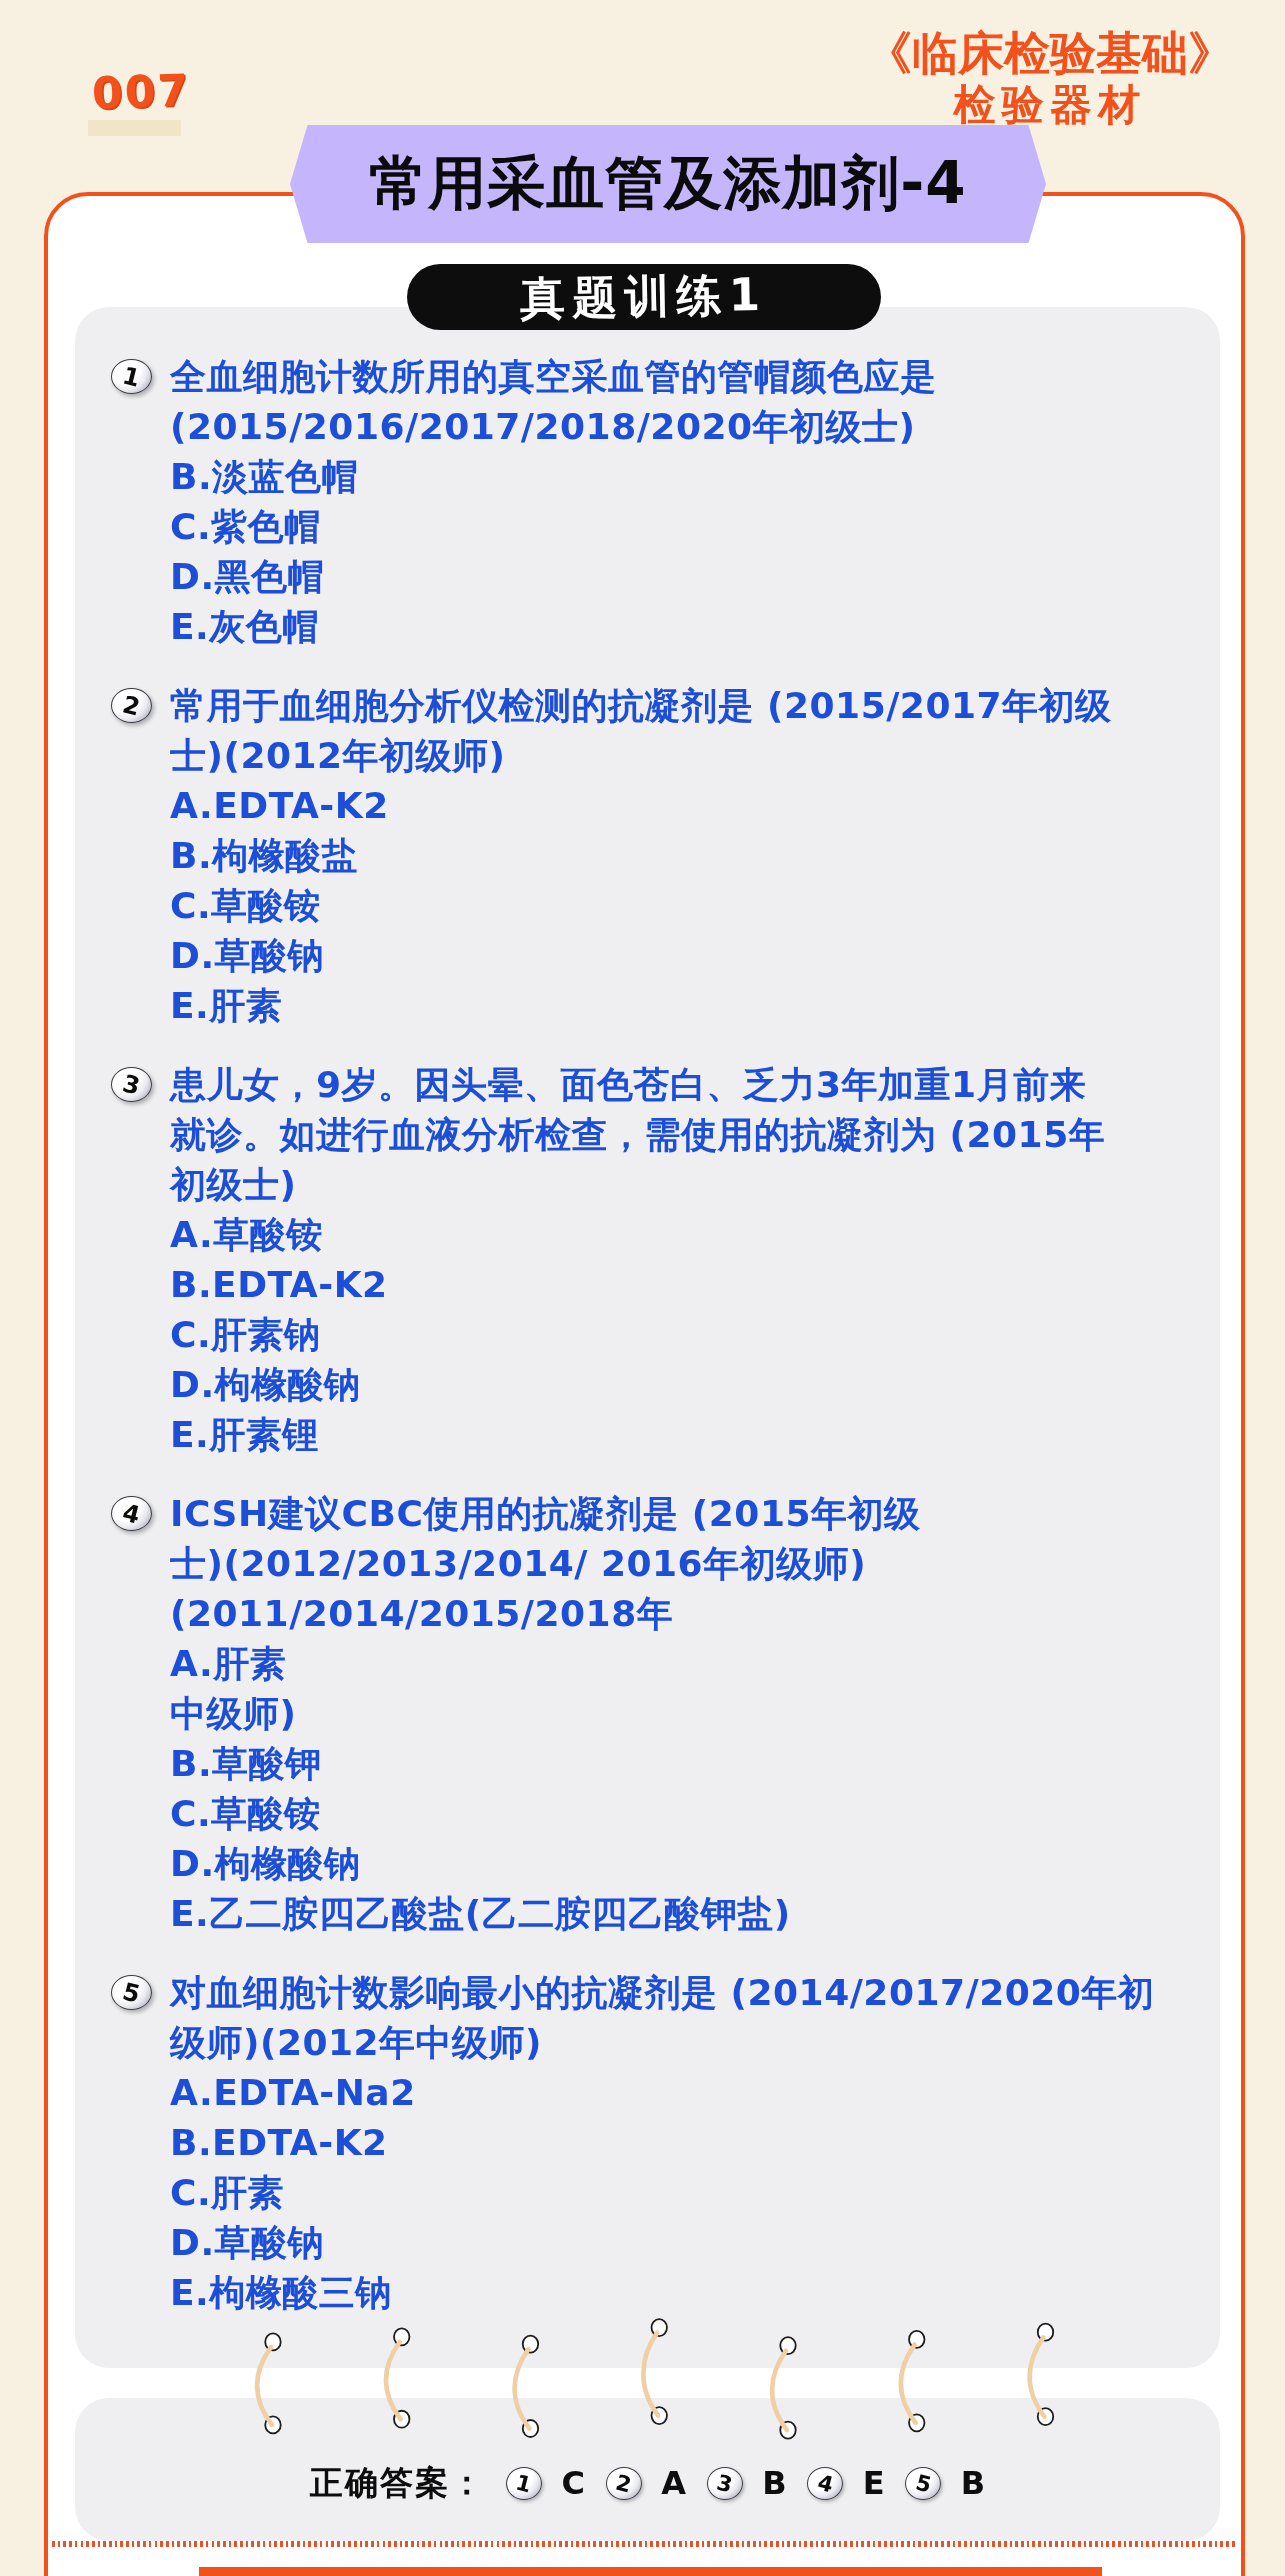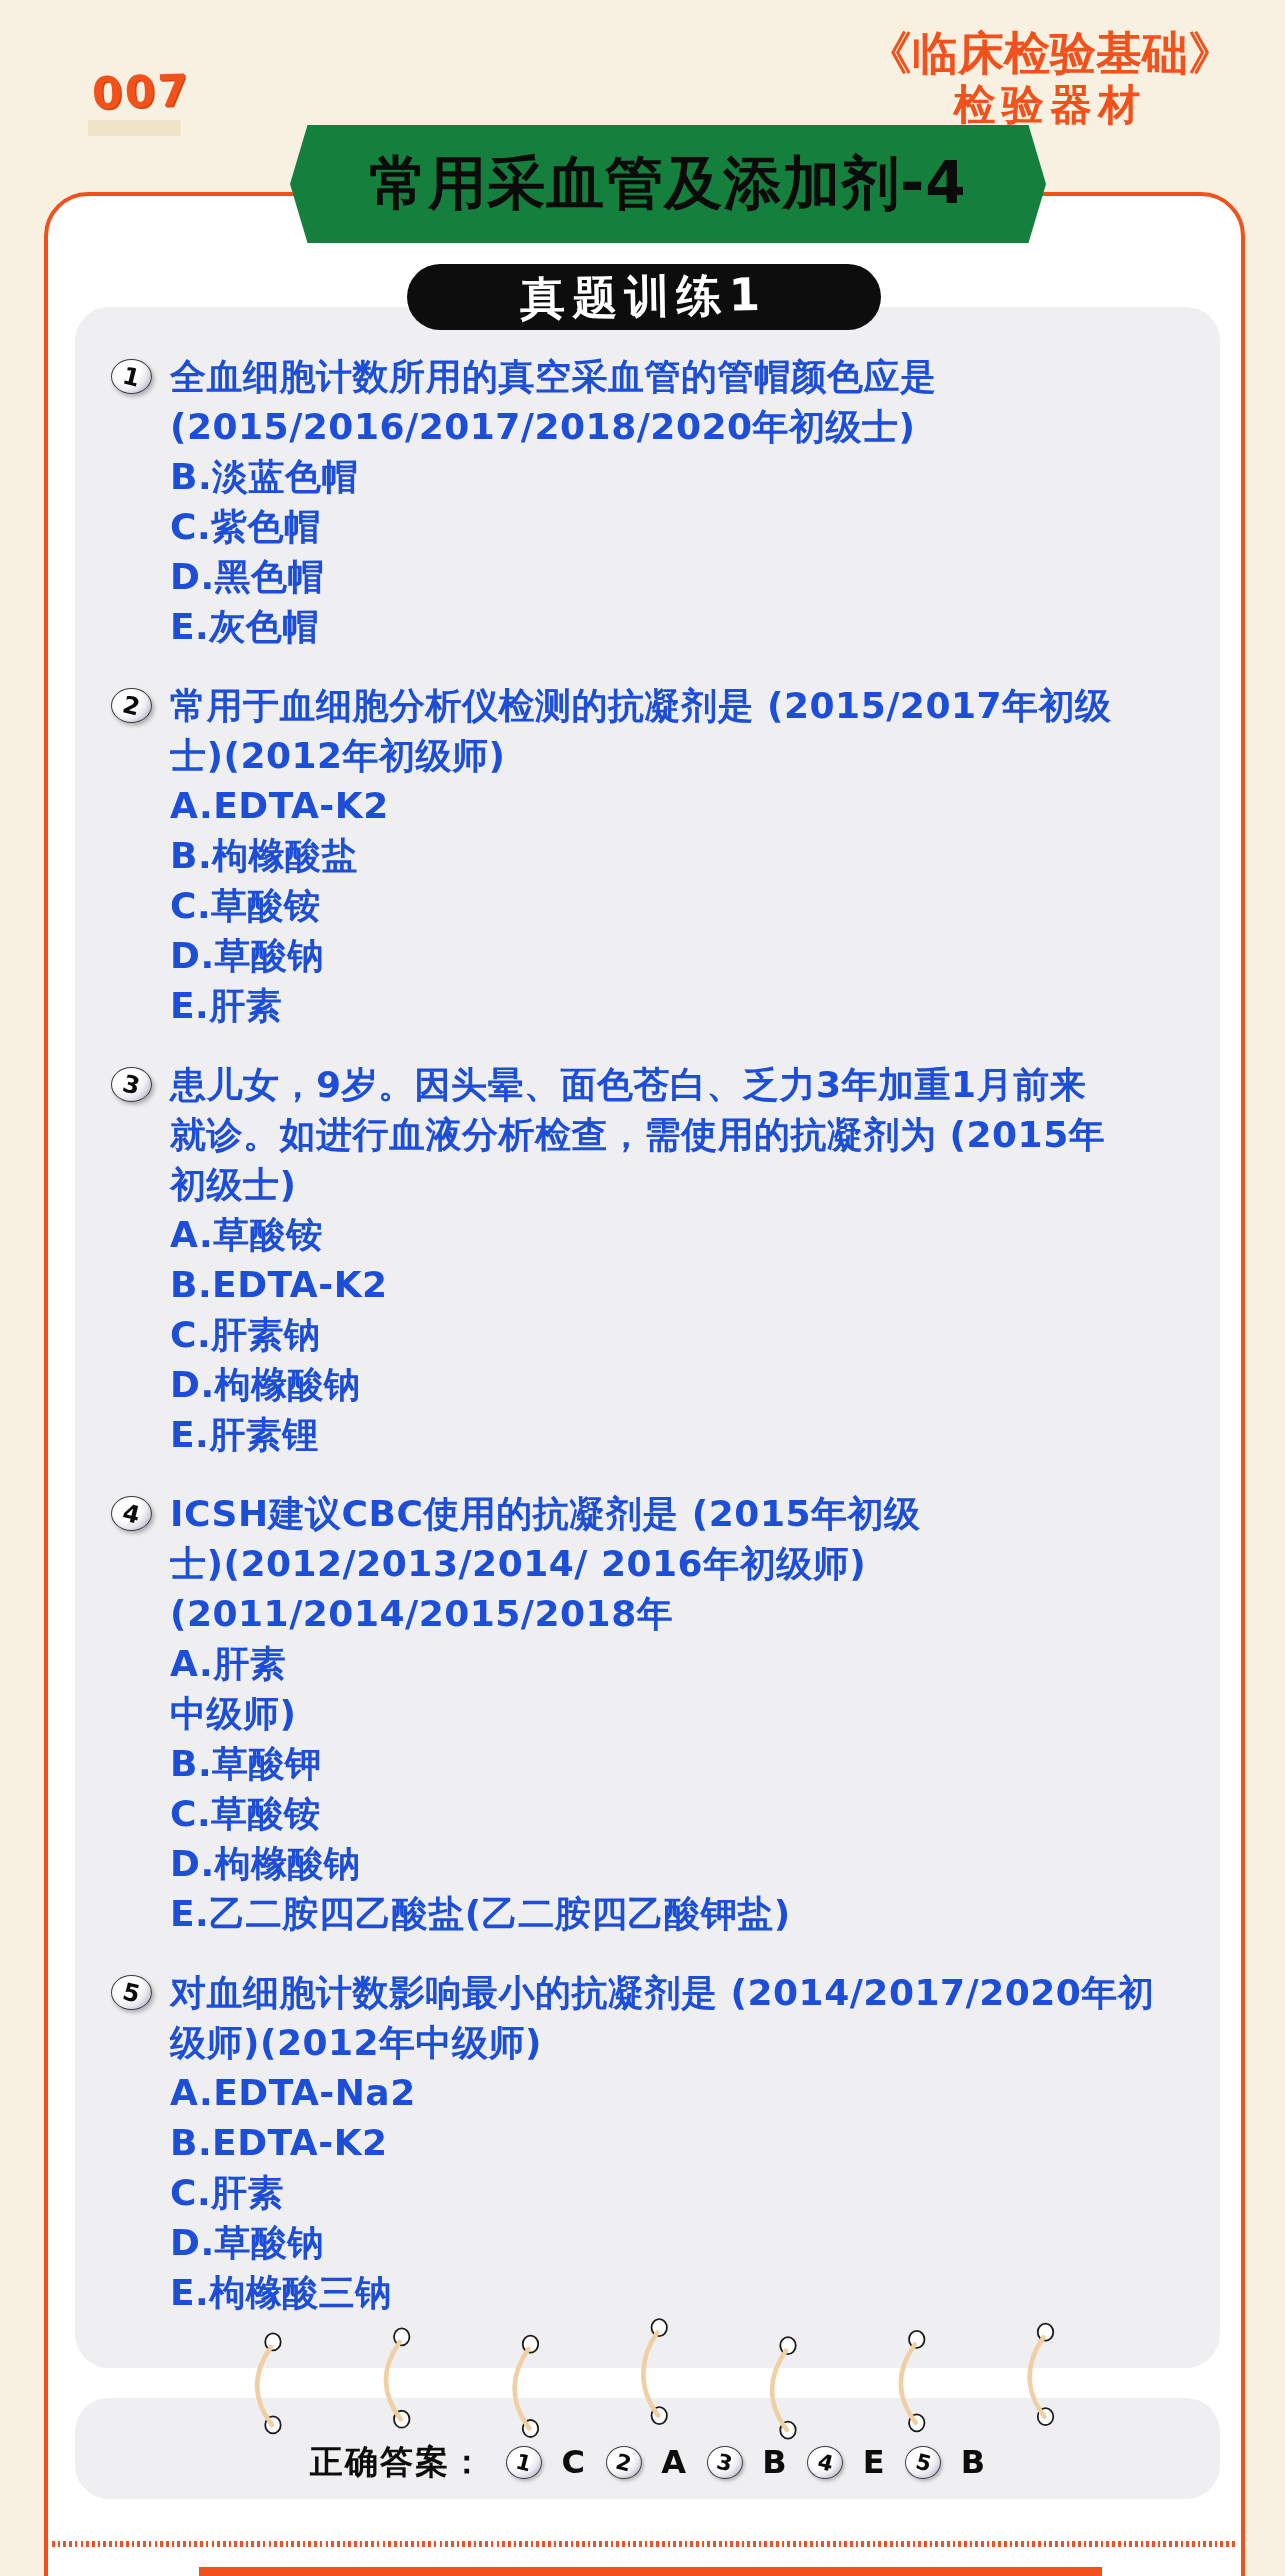--- a/index.html
+++ b/index.html
@@ -16,21 +16,21 @@
     color:#f2511b;font-weight:800;z-index:4;line-height:1.18;}
   .header-right .book{font-size:46px;}
   .header-right .chapter{font-size:42px;letter-spacing:6.2px;}
 
   
   .card{position:absolute;left:44px;top:192px;width:1201px;height:2465px;
     background:#ffffff;border:4.6px solid #f2511b;border-radius:44px;box-sizing:border-box;z-index:1;}
 
   
   .banner{position:absolute;left:290px;top:125px;width:756px;height:118px;
-    background:#15803d;z-index:5;display:flex;align-items:center;justify-content:center;
+    background:#c4b5fd;z-index:5;display:flex;align-items:center;justify-content:center;
     clip-path:polygon(17.5px 0,calc(100% - 17.5px) 0,100% 50%,calc(100% - 17.5px) 100%,17.5px 100%,0 50%);}
   .banner .title{font-size:58px;font-weight:900;color:#0b0b0b;letter-spacing:1px;}
 
   
   .pill{position:absolute;left:407px;top:264px;width:474px;height:66px;background:#0d0d0d;
     border-radius:38px;z-index:6;display:flex;align-items:center;justify-content:center;}
   .pill .pill-label{color:#ffffff;font-size:45px;font-weight:700;letter-spacing:7.2px;
     transform:rotate(-1deg);}
 
   
@@ -44,21 +44,21 @@
     border:1px solid #3a3a42;box-shadow:2.1px 2.6px 4.1px rgba(0,0,0,.28);
     display:flex;align-items:center;justify-content:center;}
   .qbead span{font-size:24px;font-weight:900;color:#0c0c0c;transform:rotate(14deg);}
   .qlines{flex:1;font-size:36px;line-height:50px;font-weight:600;color:#1d4ed8;
     letter-spacing:0.5px;}
 
   
   .stitch-svg{position:absolute;left:0;top:2293px;z-index:3;}
 
   
-  .abox{position:absolute;left:75px;top:2398px;width:1145px;height:101px;
+  .abox{position:absolute;left:75px;top:2398px;width:1145px;height:143px;
     background:#efeff1;border-radius:34px;z-index:2;box-sizing:border-box;
     display:flex;align-items:center;justify-content:center;padding-top:27px;gap:20.6px;}
   .abox .alabel{font-size:33px;font-weight:800;color:#0d0d0d;letter-spacing:2.1px;}
   .aitem{display:flex;align-items:center;gap:19.6px;}
   .abead{width:34px;height:31px;border-radius:50%;
     background:radial-gradient(circle at 35% 28%,#ffffff 42%,#e9e9f0 62%,#bcbcca 82%,#84848f 100%);
     border:1px solid #3a3a42;box-shadow:1.5px 2.1px 3.6px rgba(0,0,0,.25);
     display:flex;align-items:center;justify-content:center;}
   .abead span{font-size:21.6px;font-weight:900;color:#0c0c0c;transform:rotate(14deg);}
   .aletter{font-size:32px;font-weight:700;color:#0d0d0d;}

